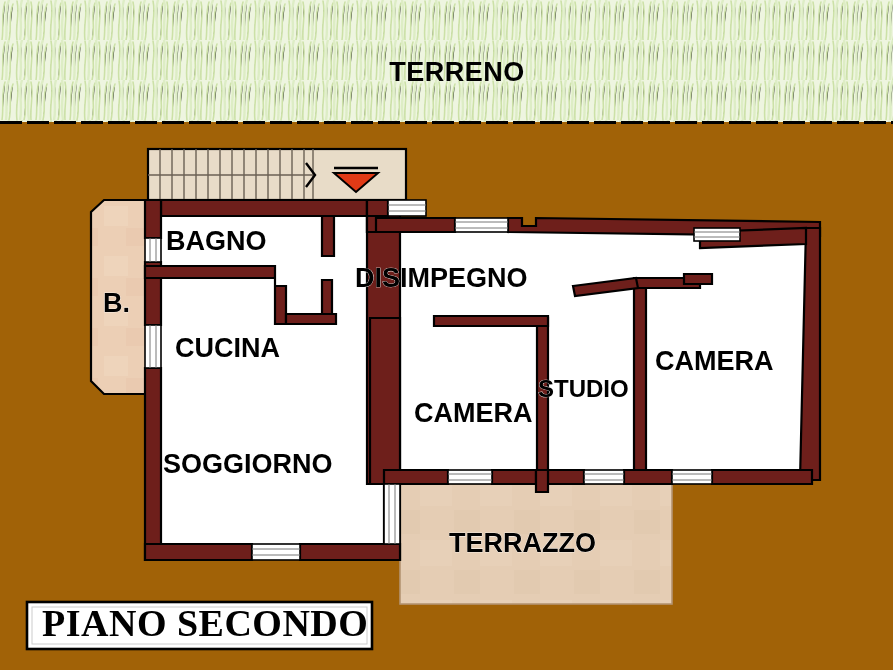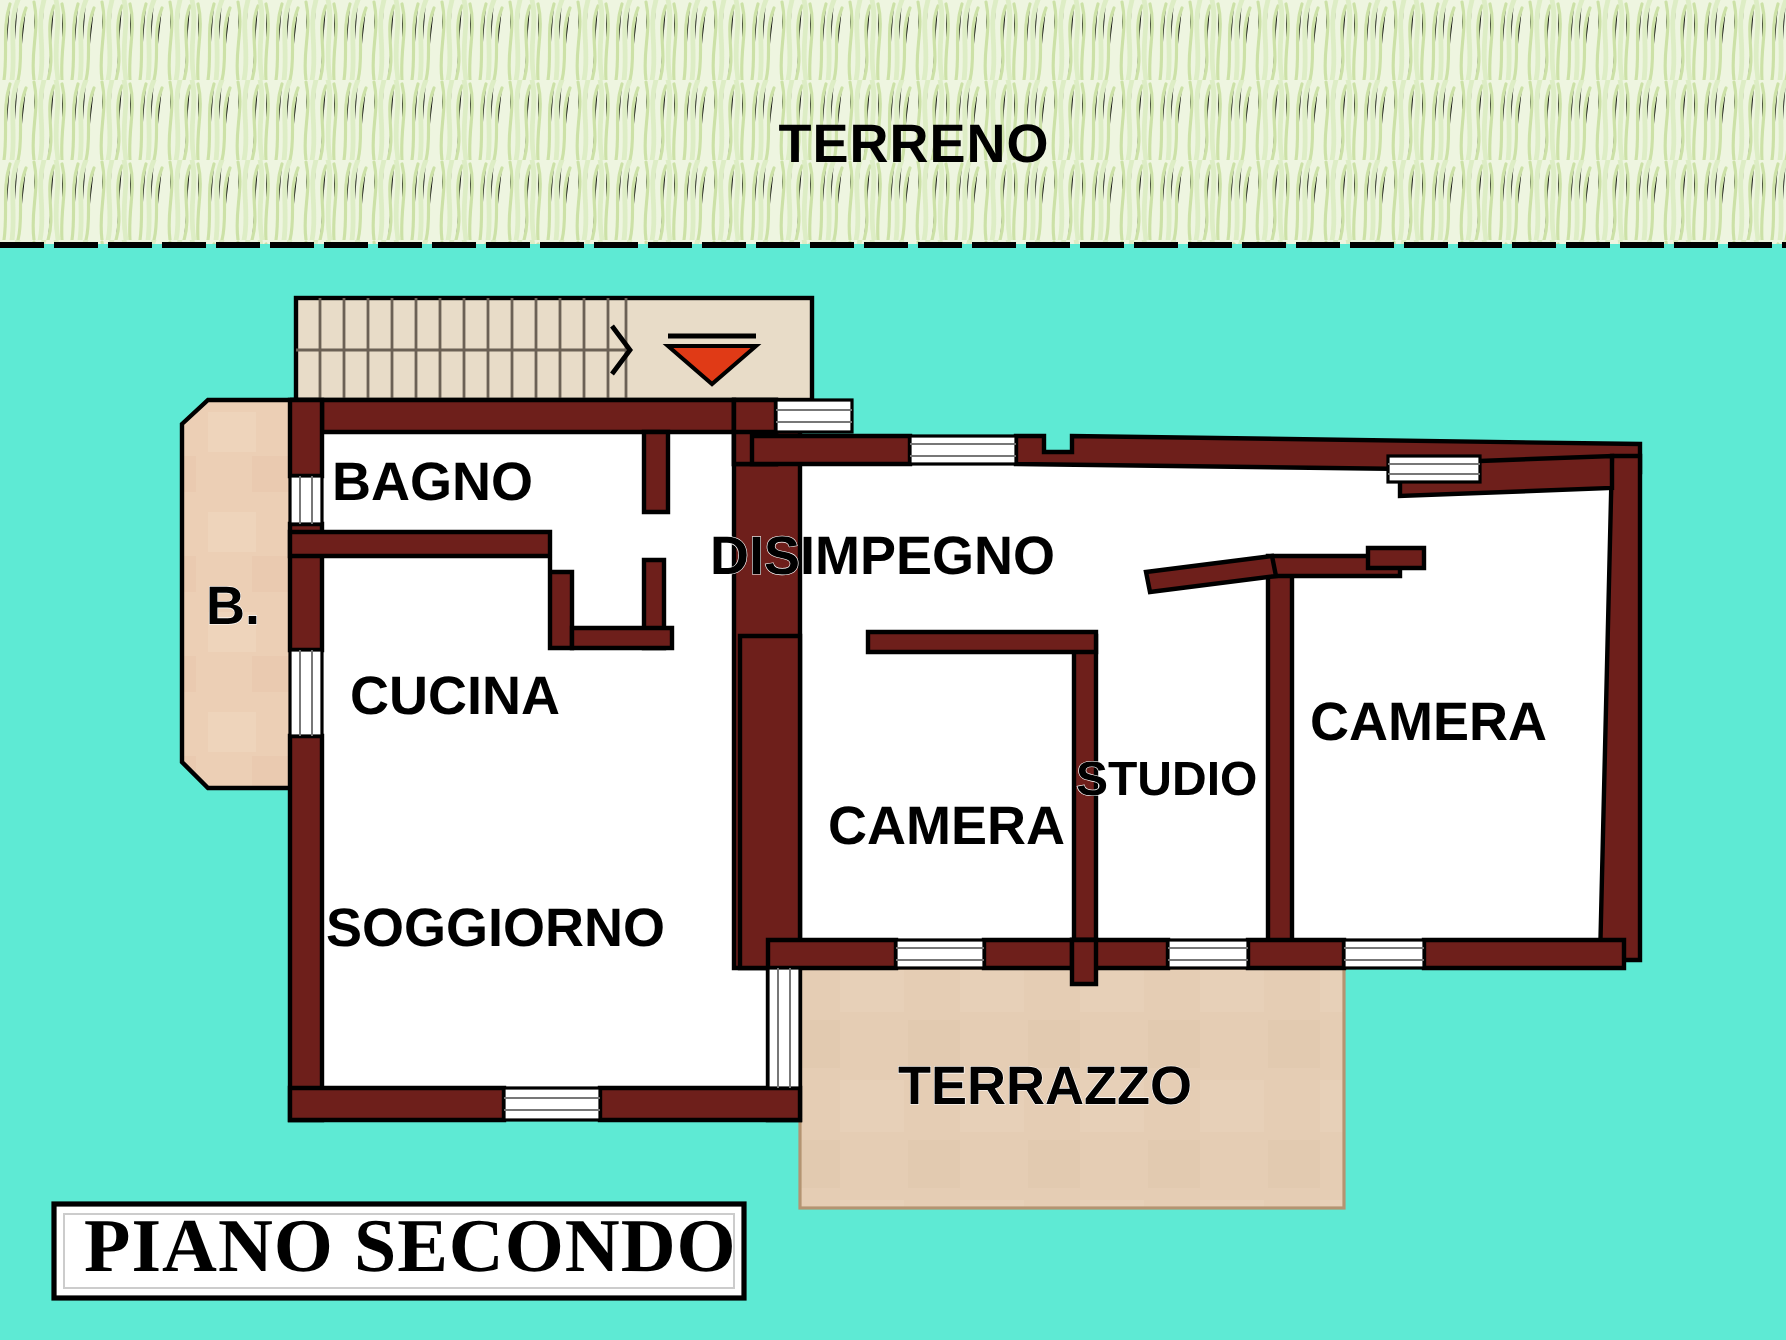--- a/index.html
+++ b/index.html
@@ -9,21 +9,21 @@
     background: #ffffff;
   }
   body {
     font-family: "Liberation Sans", sans-serif;
   }
   #plan-root {
     position: relative;
     width: 893px;
     height: 670px;
     overflow: hidden;
-    background: #5eead4;
+    background: #a16207;
   }
   #plan-svg {
     position: absolute;
     left: 0;
     top: 0;
     width: 893px;
     height: 670px;
     display: block;
   }
   .room-label {

